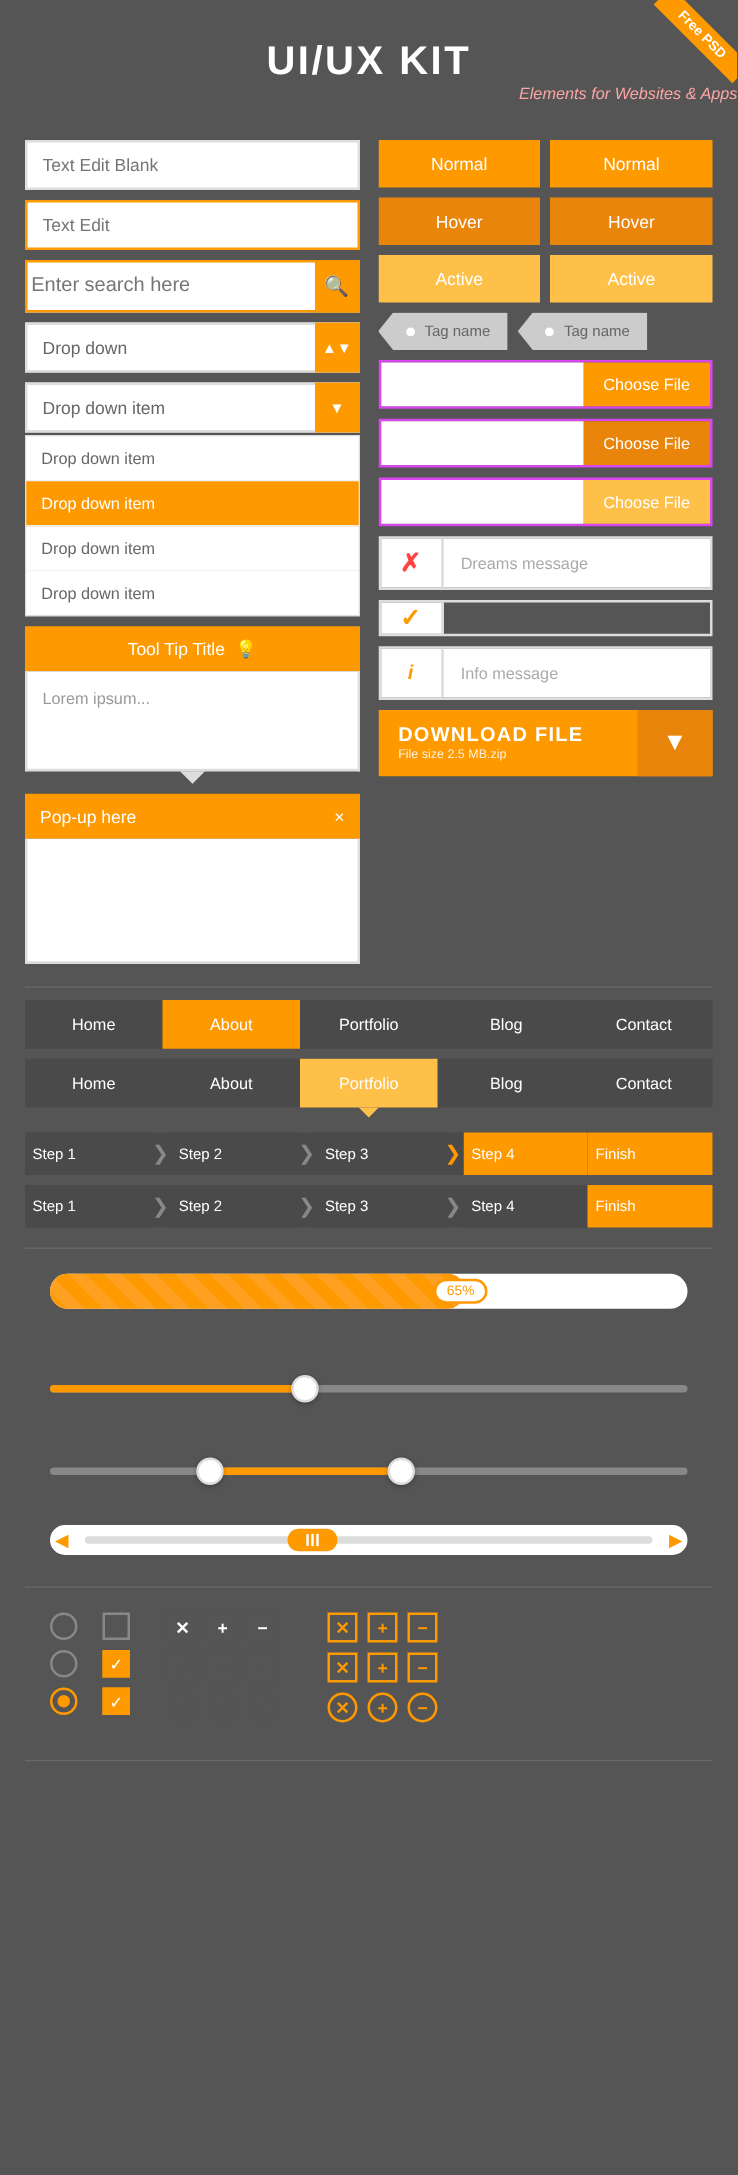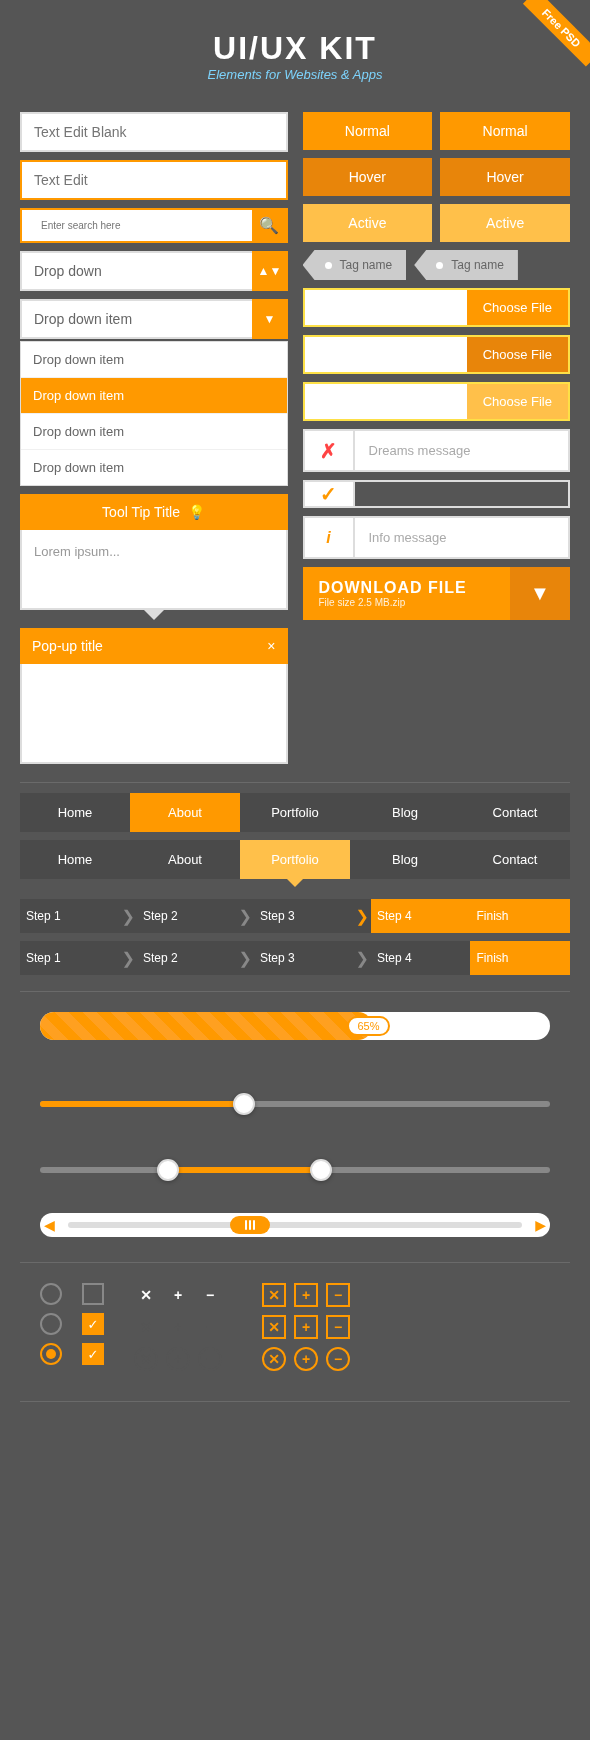--- a/index.html
+++ b/index.html
@@ -17,22 +17,23 @@
       position: relative;
     }
     .header-title {
       font-size: 32px;
       font-weight: bold;
       color: #fff;
       letter-spacing: 2px;
     }
     .header-subtitle {
       font-size: 13px;
-      color: #7dd3fc;
+      color: #fca5a5;
       font-style: italic;
+      text-align: right;
     }
 
     
     .content {
       padding: 10px 20px 30px;
     }
 
     
     .two-col {
       display: flex;
@@ -58,24 +59,24 @@
       color: #333;
     }
 
     
     .search-wrap {
       position: relative;
       margin-bottom: 8px;
     }
     .search-input {
       width: 100%;
-      padding: 10px 40px 10px 19px;
+      padding: 10px 40px 10px 3px;
       border: 2px solid #f90;
       background: #fff;
-      font-size: 10px;
+      font-size: 16px;
       color: #999;
       outline: none;
     }
     .search-btn {
       position: absolute;
       right: 0;
       top: 0;
       bottom: 0;
       width: 36px;
       background: #f90;
@@ -253,21 +254,21 @@
       gap: 8px;
       margin-bottom: 8px;
       align-items: center;
     }
 
     
     .file-upload-wrap {
       margin-bottom: 8px;
       display: flex;
       align-items: stretch;
-      border: 2px solid #fde047;
+      border: 2px solid #d946ef;
     }
     .file-upload-input-area {
       flex: 1;
       background: #fff;
       padding: 10px;
     }
     .file-upload-btn {
       background: #f90;
       color: #fff;
       border: none;
@@ -761,21 +762,21 @@
         </div>
         <div class="tooltip-body">
           <span>Lorem ipsum...</span>
         </div>
         <div class="tooltip-pointer"></div>
       </div>
 
       
       <div class="popup-box">
         <div class="popup-title">
-          <span>Pop-up title</span>
+          <span>Pop-up here</span>
           <button class="popup-close">
             <span>×</span>
           </button>
         </div>
         <div class="popup-body"></div>
       </div>
     </div>
 
     <div class="col-right">
 

